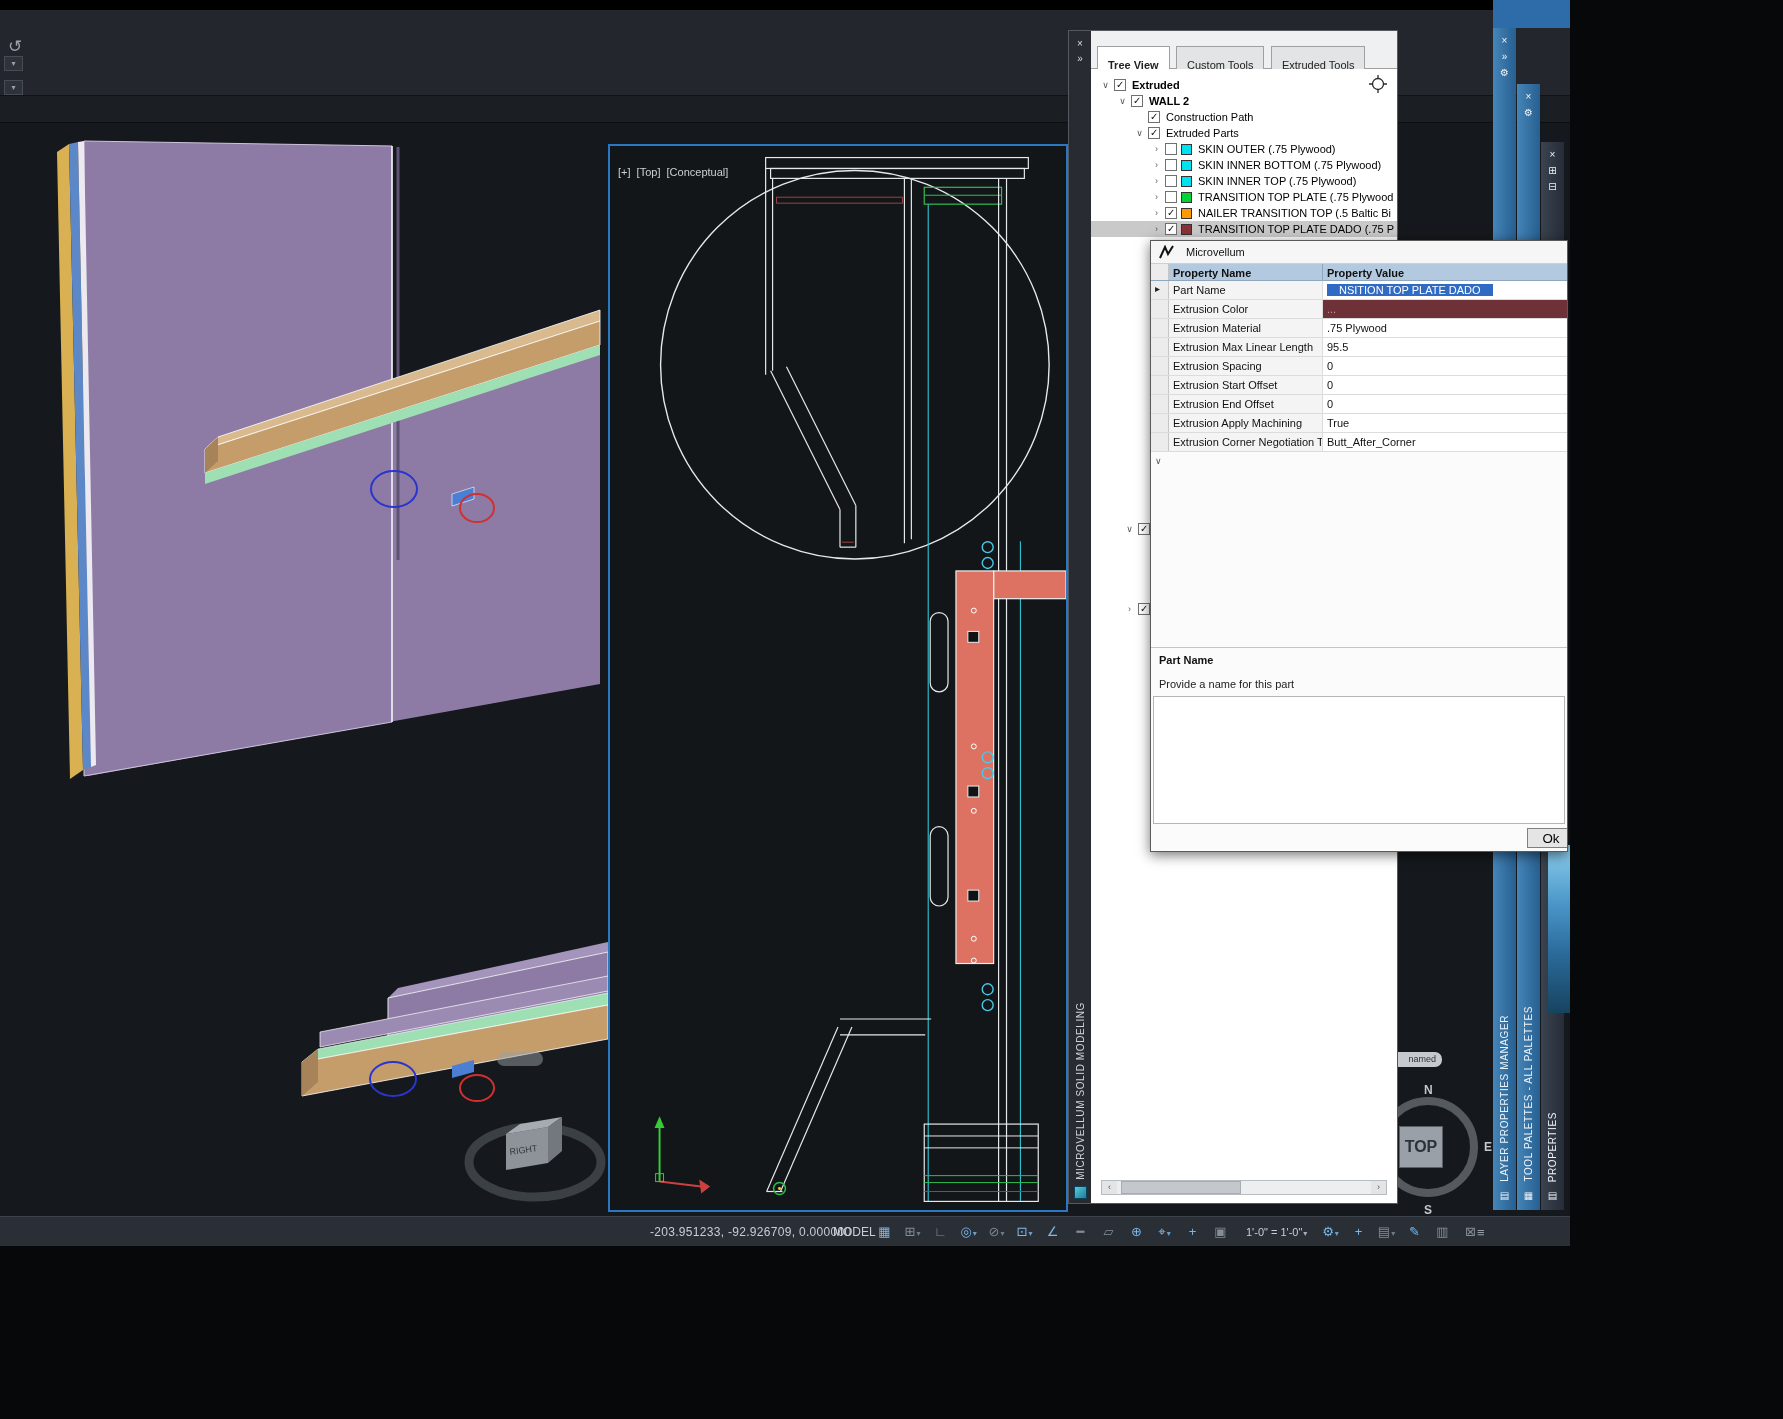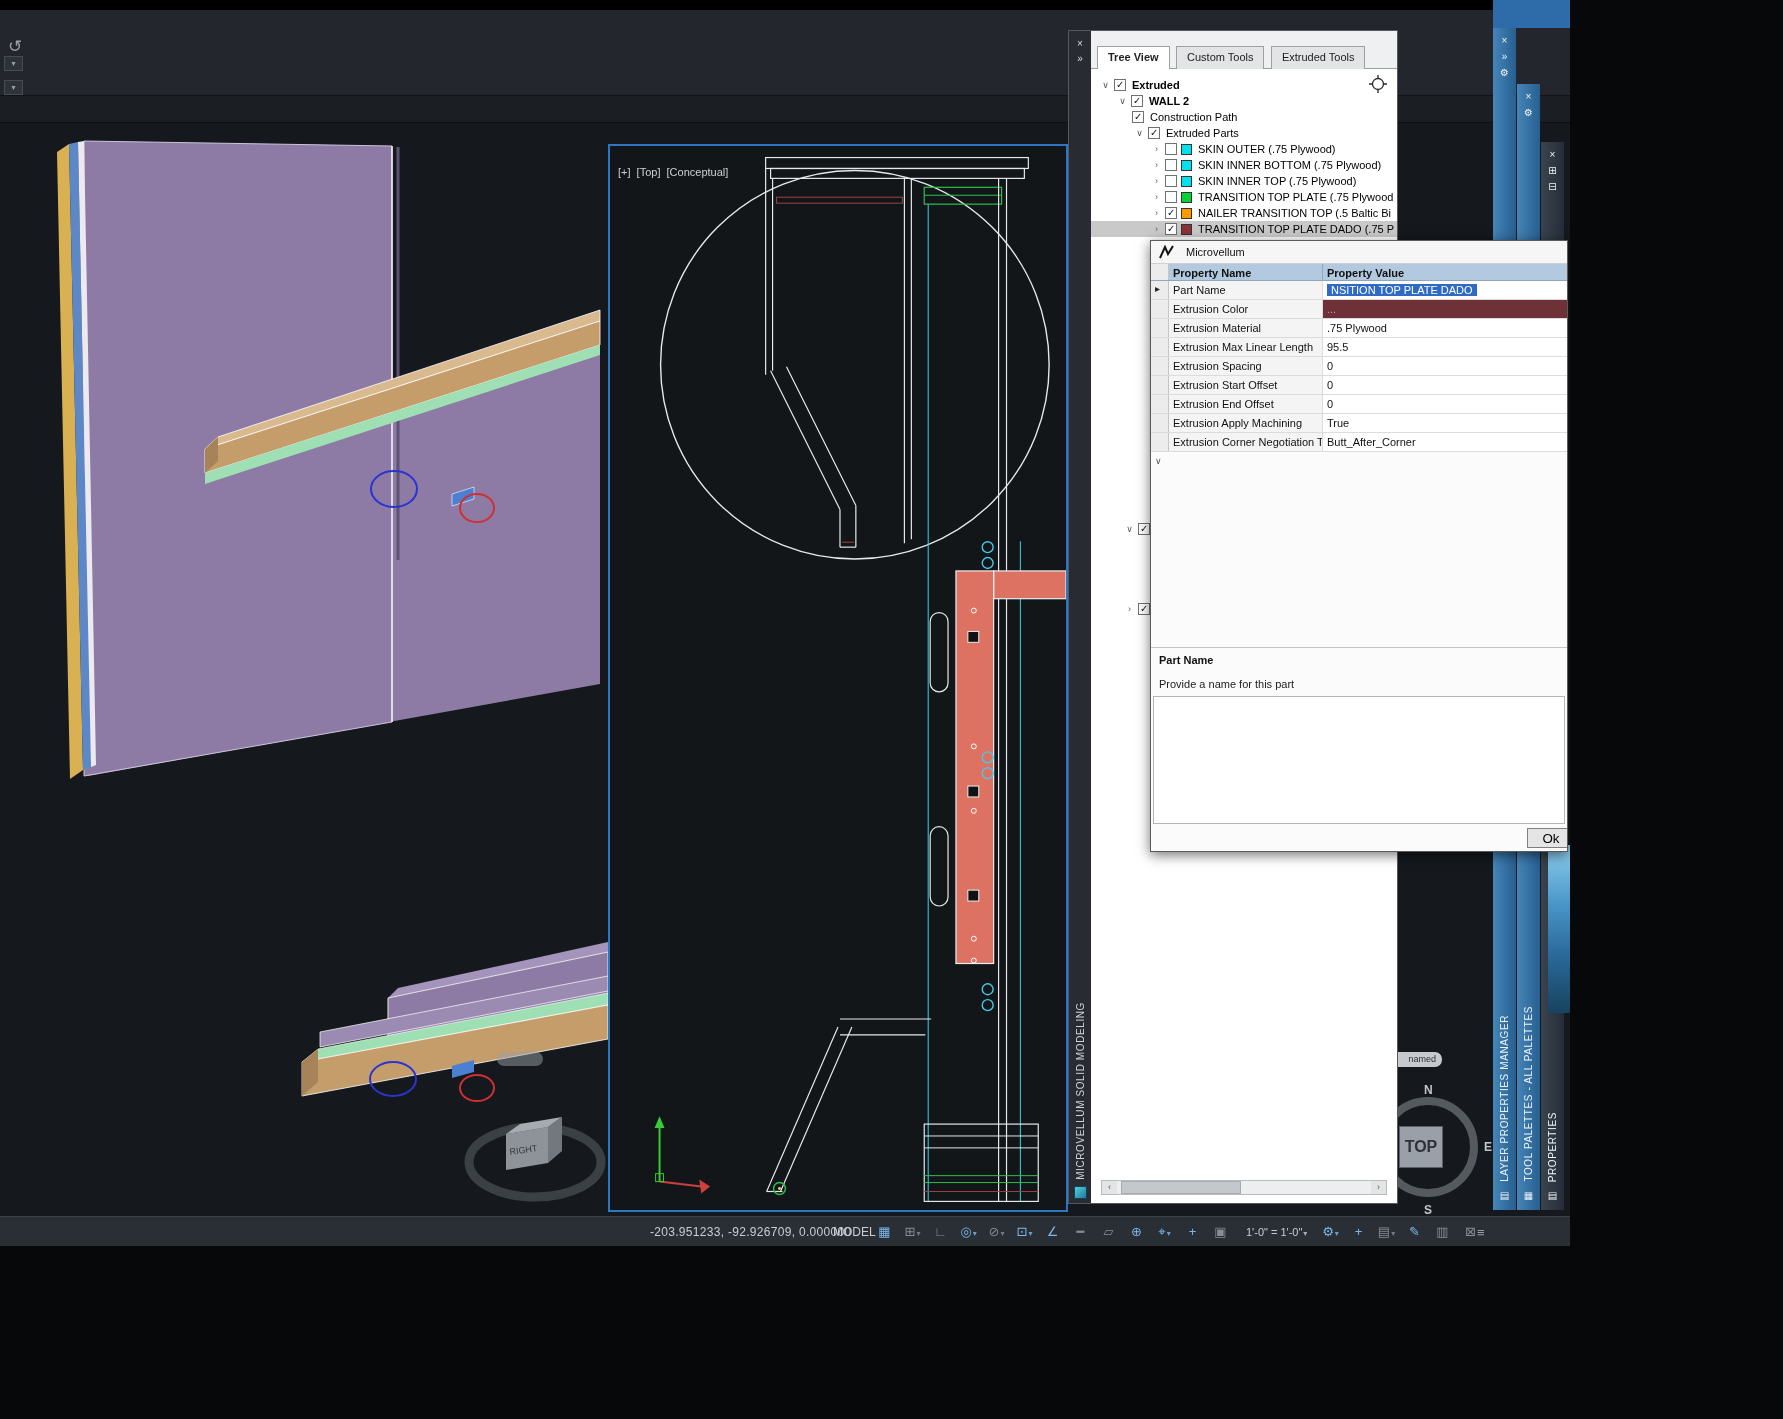--- a/index.html
+++ b/index.html
@@ -19,21 +19,21 @@
   .vplabel span{margin-right:3px;cursor:pointer}
   
   #palette{position:absolute;left:1068px;top:30px;width:330px;height:1174px;z-index:5;display:flex;border:1px solid #55595f;background:#f0f1f2}
   .pstrip{width:22px;background:#282c32;display:flex;flex-direction:column;align-items:center;padding:5px 0 4px;flex:none}
   .pstrip .ic{color:#d9dde2;font-size:10px;line-height:15px;cursor:pointer}
   .pstrip .sp{flex:1}
   .vtext{writing-mode:vertical-rl;transform:rotate(180deg);font-size:10px;letter-spacing:.6px;color:#cfd4da;white-space:nowrap;margin-bottom:6px}
   .mvico{width:13px;height:13px;background:linear-gradient(135deg,#52cede,#23789a);border:1px solid #0f4254;flex:none}
   .pbody{flex:1;display:flex;flex-direction:column;min-width:0}
   .tabbar{height:38px;padding:14px 0 0 6px;background:#eef0f2;border-bottom:1px solid #a0a0a0;white-space:nowrap}
-  .tab{display:inline-block;height:24px;padding:4px 10px 0;font-size:11px;color:#222;background:#e2e4e6;
+  .tab{display:inline-block;height:24px;padding:12px 10px 0;font-size:11px;color:#222;background:#e2e4e6;
        border:1px solid #a0a0a0;border-bottom:none;margin-right:2px;position:relative;top:1px;cursor:pointer}
   .tab.active{background:#fff;font-weight:bold;border-bottom:1px solid #fff}
   .tree{flex:1;background:#fff;position:relative;overflow:hidden;padding-top:8px}
   .trow{height:16px;display:flex;align-items:center;font-size:11px;color:#000;white-space:nowrap}
   .texp{width:13px;text-align:center;font-size:9px;color:#555;flex:none}
   .tcb{width:12px;height:12px;border:1px solid #707070;background:#fff;flex:none;position:relative;margin:0 2px}
   .tcb.on::after{content:"✓";position:absolute;left:1px;top:-2px;font-size:10px;line-height:13px;color:#111}
   .tsw{width:11px;height:11px;border:1px solid #333;flex:none;margin:0 2px}
   .tlabel{margin-left:4px;overflow:hidden}
   .b{font-weight:bold}
@@ -46,21 +46,21 @@
   #dlg{position:absolute;left:1150px;top:240px;width:418px;height:612px;background:#fbfbfb;border:1px solid #5a5a5a;
        z-index:10;box-shadow:0 3px 12px rgba(0,0,0,.55);overflow:hidden;font-size:11px;color:#111}
   .dtitle{height:23px;display:flex;align-items:center;border-bottom:1px solid #cfcfcf;background:#f6f6f6}
   .dname{margin-left:12px}
   .phead{display:flex;height:17px;background:#fde047;border-bottom:1px solid #8fa6bd;font-weight:bold}
   .phead .pname,.phead .pval{background:#b2c9e0;border-right-color:#8fa6bd}
   .pgut{width:18px;flex:none;background:#ececec;border-right:1px solid #c6c6c6;position:relative}
   .prow{display:flex;height:19px;border-bottom:1px solid #dcdcdc;background:#fff}
   .pname{width:154px;flex:none;padding:3px 4px 0;border-right:1px solid #dcdcdc;background:#f4f4f4;white-space:nowrap;overflow:hidden}
   .pval{flex:1;padding:3px 4px 0;white-space:nowrap;overflow:hidden}
-  .pselText{background:#2f6bc4;color:#fff;padding:0 4px}
+  .pselText{background:#2f6bc4;color:#fff;padding:0 12px}
   .parr::after{content:"▸";position:absolute;left:4px;top:2px;font-size:10px;color:#222}
   .gutchev{position:absolute;left:4px;top:215px;font-size:9px;color:#555}
   .dsep{position:absolute;left:0;right:0;top:406px;border-top:1px solid #c4c4c4}
   .dhelpTitle{position:absolute;left:8px;top:413px;font-weight:bold}
   .dhelpText{position:absolute;left:8px;top:437px;color:#222}
   .dbox{position:absolute;left:2px;right:2px;top:455px;height:128px;border:1px solid #b5b5b5;background:#fff}
   .okbtn{position:absolute;right:-8px;top:587px;width:48px;height:20px;background:#e5e5e5;border:1px solid #808080;
          text-align:center;line-height:18px;cursor:pointer}
   
   .vstrip{position:absolute;width:23px;background:linear-gradient(90deg,#4585b8,#275f90);z-index:4;display:flex;
@@ -297,21 +297,21 @@
         <div class="trow" style="padding-left:8px">
           <span class="texp">∨</span>
           <span class="tcb on"></span>
           <span class="tlabel b">Extruded</span>
         </div>
         <div class="trow" style="padding-left:25px">
           <span class="texp">∨</span>
           <span class="tcb on"></span>
           <span class="tlabel b">WALL 2</span>
         </div>
-        <div class="trow" style="padding-left:26px">
+        <div class="trow" style="padding-left:42px">
           <span class="texp"></span>
           <span class="tcb on"></span>
           <span class="tlabel">Construction Path</span>
         </div>
         <div class="trow" style="padding-left:42px">
           <span class="texp">∨</span>
           <span class="tcb on"></span>
           <span class="tlabel">Extruded Parts</span>
         </div>
         <div class="trow" style="padding-left:59px">

